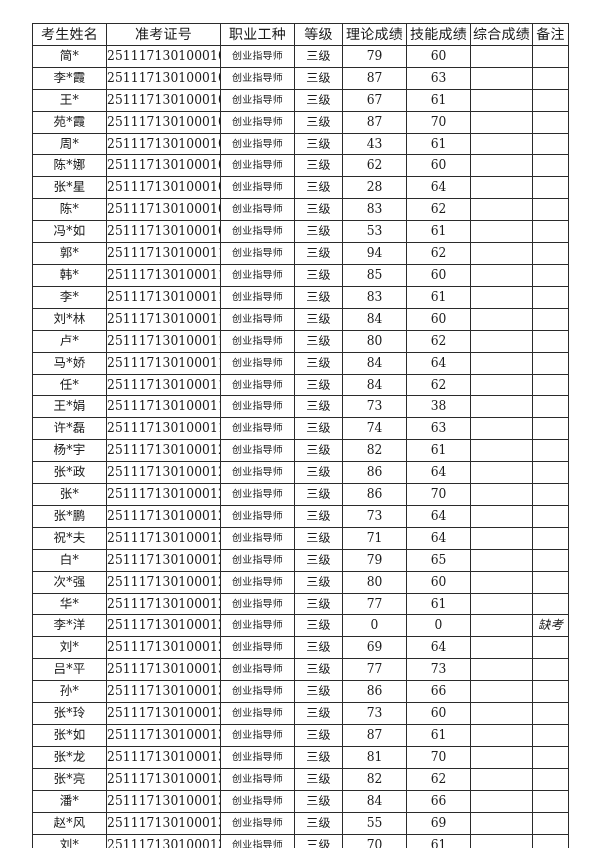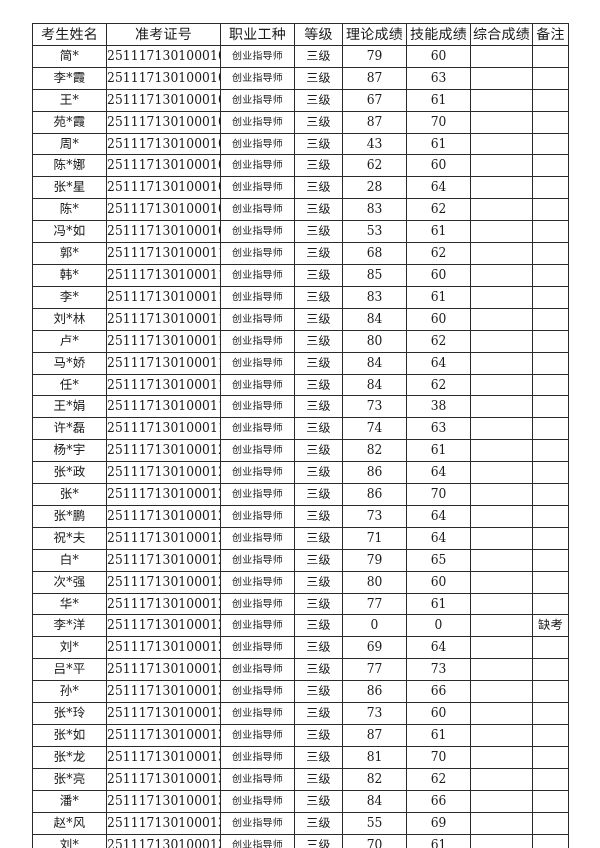--- a/index.html
+++ b/index.html
@@ -62,20 +62,21 @@
   }
   td.c-theory,
   td.c-skill,
   td.c-overall {
     font-size: 12.3px;
     font-family: "DejaVu Serif", "Liberation Serif", serif;
   }
   td.c-remark {
     font-size: 12.3px;
     letter-spacing: 0.3px;
+    font-style: italic;
   }
   col.w-name     { width: 74px; }
   col.w-ticket   { width: 114px; }
   col.w-job      { width: 74px; }
   col.w-level    { width: 48px; }
   col.w-theory   { width: 64px; }
   col.w-skill    { width: 64px; }
   col.w-overall  { width: 62px; }
   col.w-remark   { width: 36px; }
 </style>
@@ -195,21 +196,21 @@
           <td class="c-theory">53</td>
           <td class="c-skill">61</td>
           <td class="c-overall"></td>
           <td class="c-remark"></td>
         </tr>
         <tr>
           <td class="c-name">郭*</td>
           <td class="c-ticket">2511171301000110</td>
           <td class="c-job">创业指导师</td>
           <td class="c-level">三级</td>
-          <td class="c-theory">68</td>
+          <td class="c-theory">94</td>
           <td class="c-skill">62</td>
           <td class="c-overall"></td>
           <td class="c-remark"></td>
         </tr>
         <tr>
           <td class="c-name">韩*</td>
           <td class="c-ticket">2511171301000111</td>
           <td class="c-job">创业指导师</td>
           <td class="c-level">三级</td>
           <td class="c-theory">85</td>

